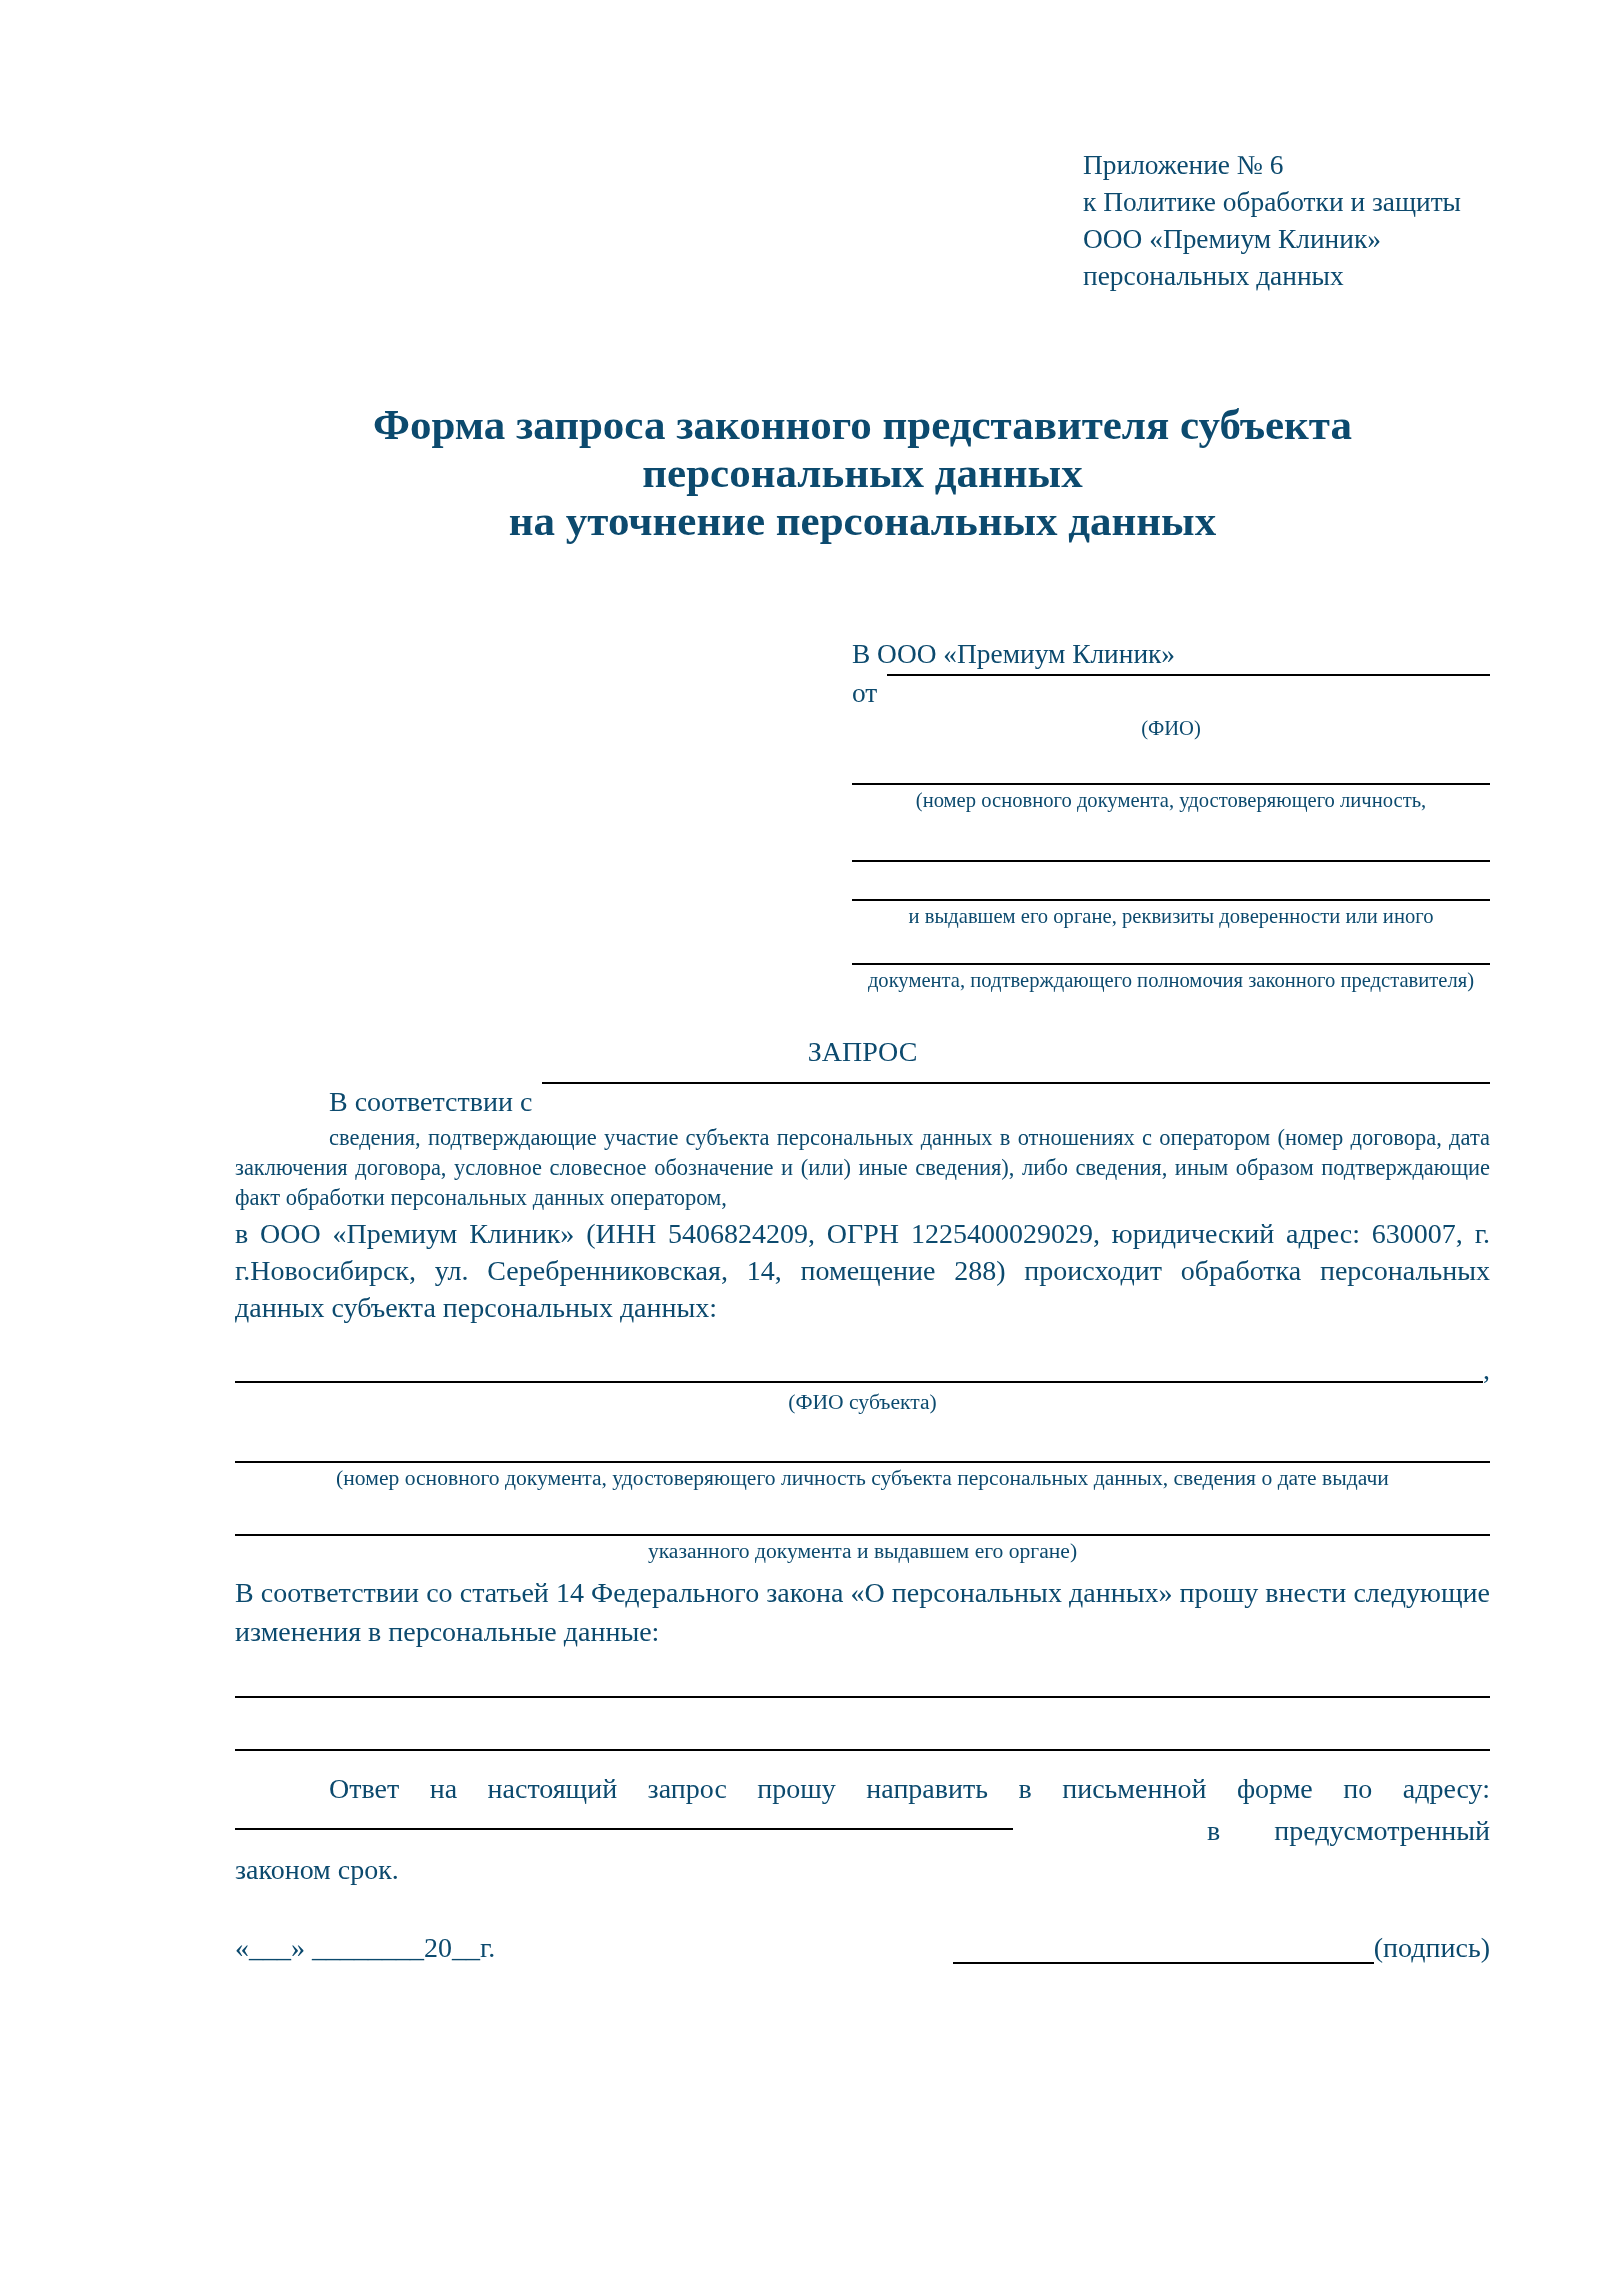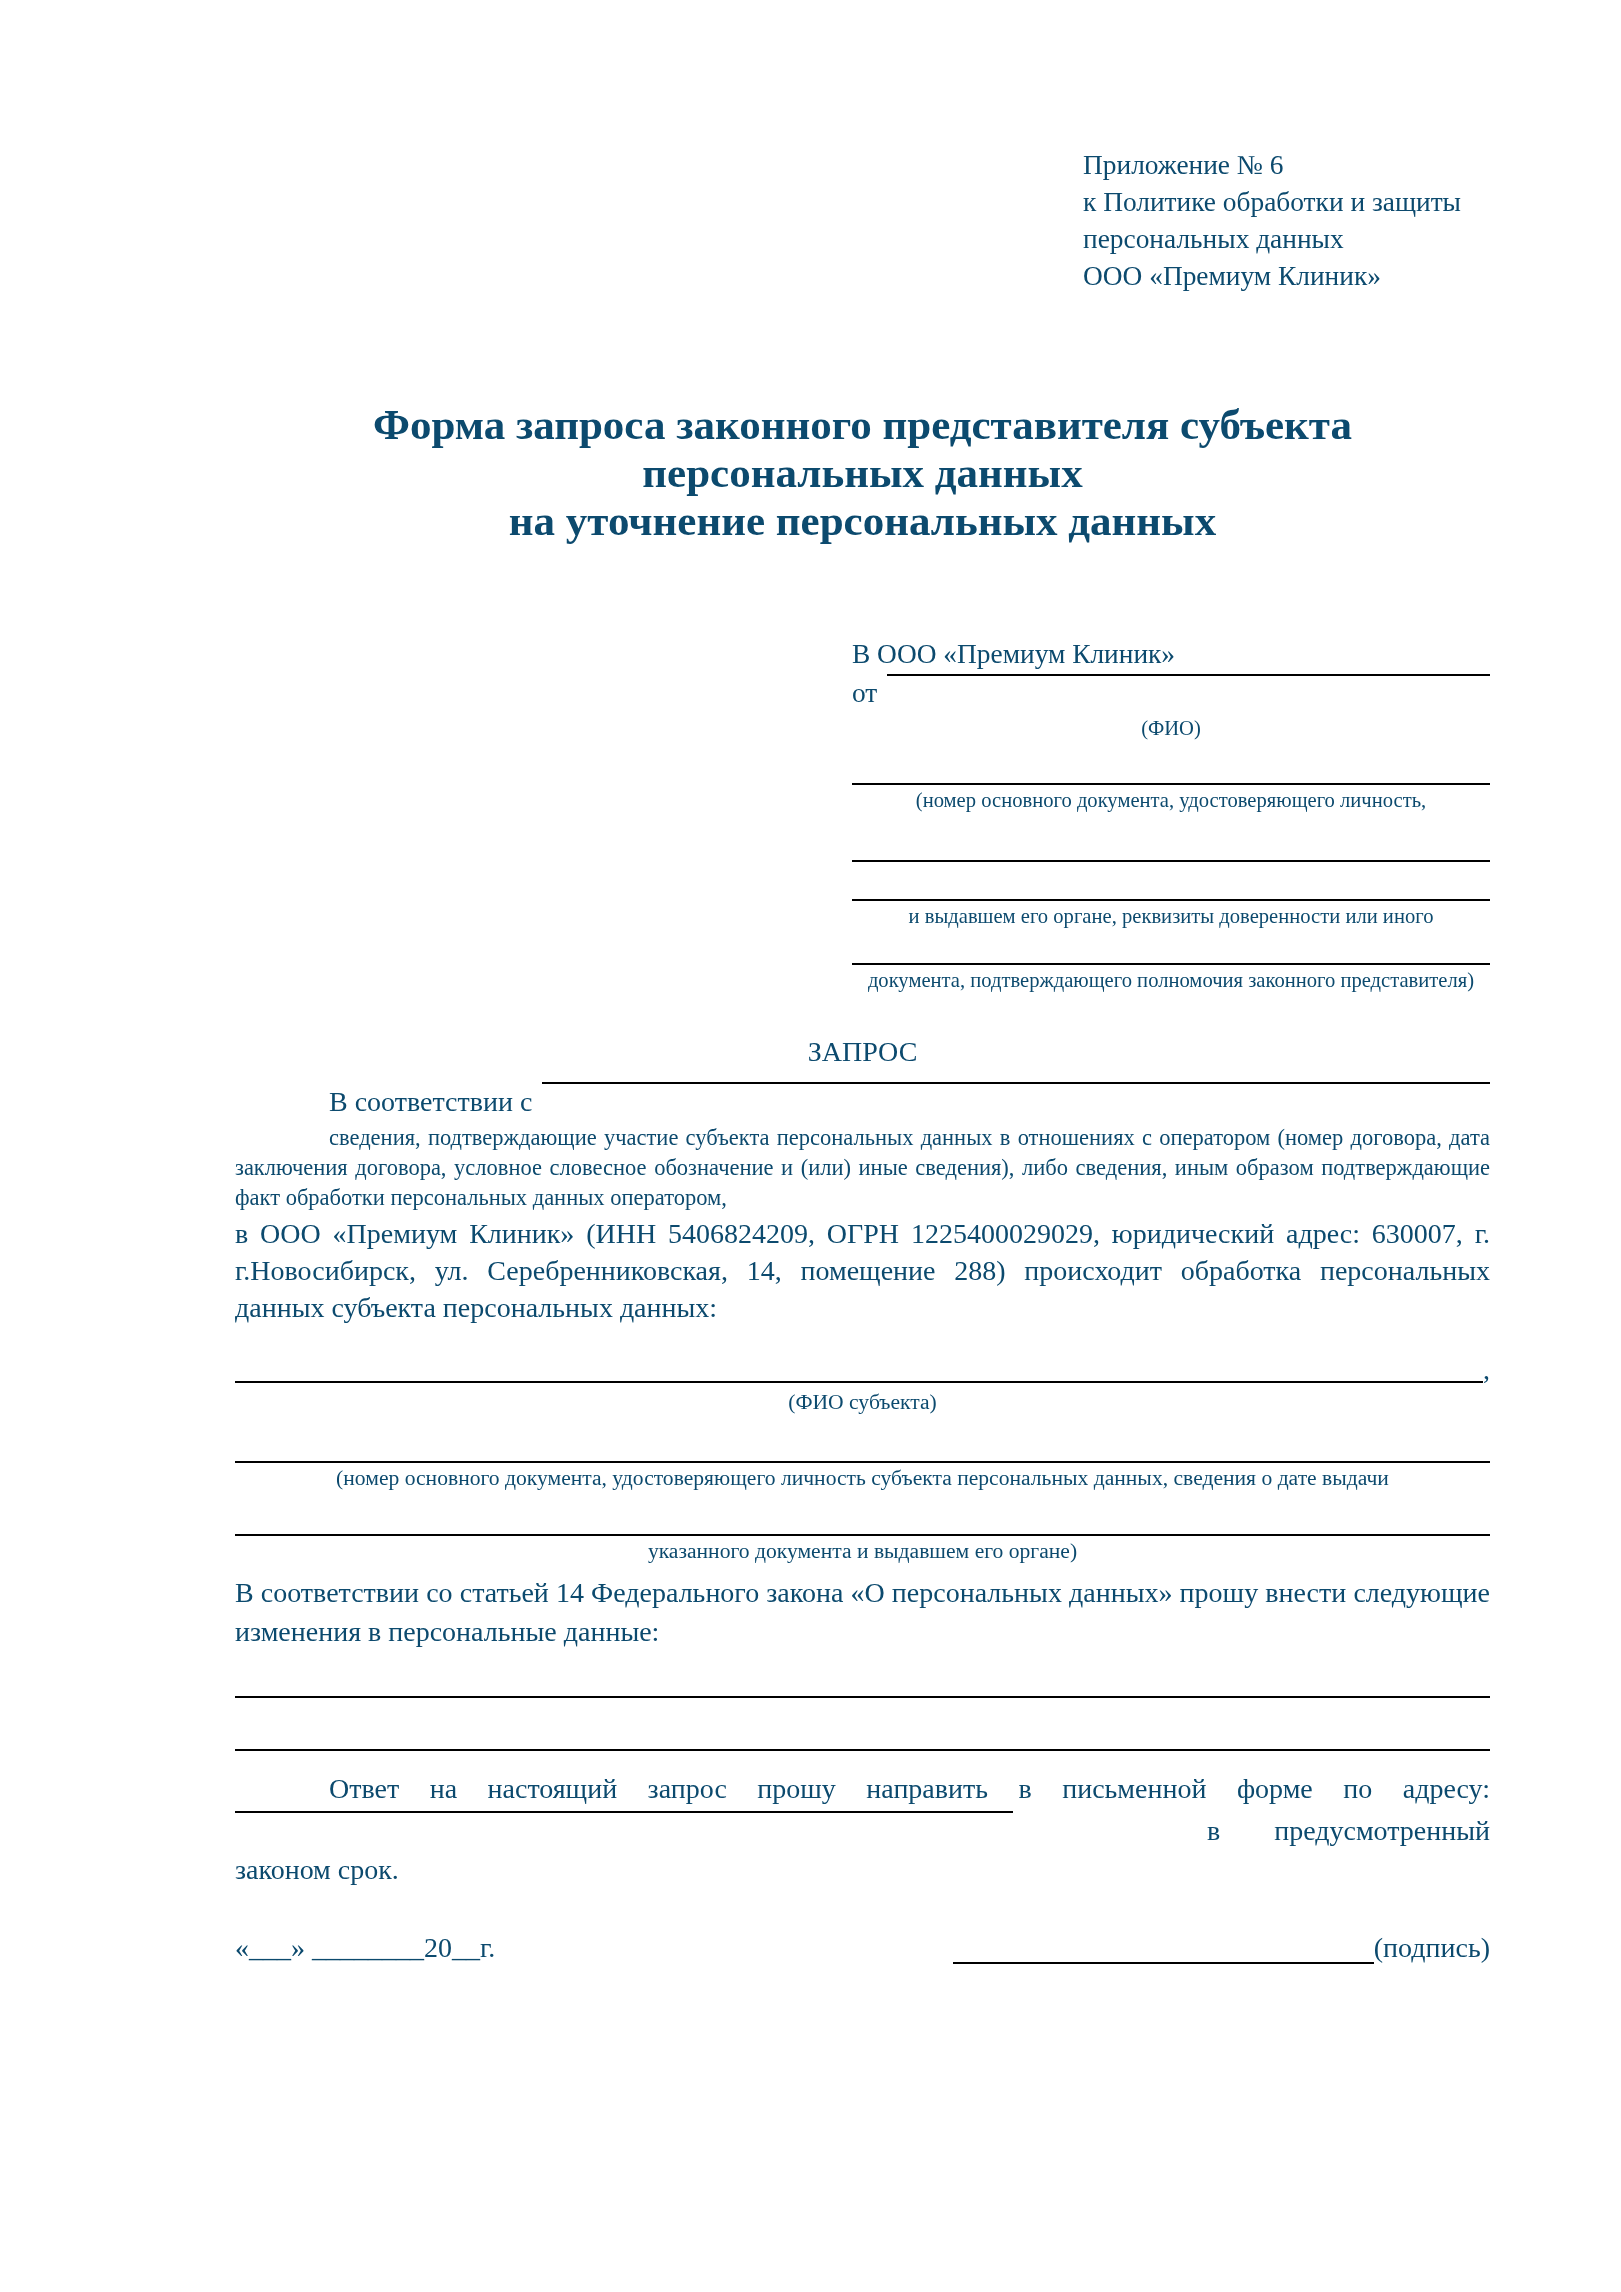--- a/index.html
+++ b/index.html
@@ -33,38 +33,38 @@
   .line-row{display:flex;align-items:flex-end;margin-top:25.5px;font-size:28px;line-height:35px;}
   .line-row .flex-blank{margin-left:0;}
   .line-row .comma{flex:0 0 auto;}
   .full-caption{margin-top:2px;font-size:21.6px;line-height:27.4px;text-align:center;}
   .blank-doc1{margin-top:45px;}
   .blank-doc2{margin-top:41px;}
   .article-para{margin-top:7.8px;}
   .blank-free1{margin-top:45px;}
   .blank-free2{margin-top:51px;}
   .answer-first{margin-top:17.6px;text-indent:94px;text-align:justify;text-align-last:justify;}
-  .answer-row{display:flex;align-items:flex-start;margin-top:3.9px;font-size:28px;line-height:39px;}
+  .answer-row{display:flex;align-items:center;margin-top:3.9px;font-size:28px;line-height:39px;}
   .answer-row .ans-blank{flex:0 0 62%;border-bottom:2.9px solid #000;margin-bottom:3.9px;}
   .answer-row .tail{margin-left:auto;word-spacing:47px;}
   .answer-end{text-align:left;}
   .footer-row{display:flex;justify-content:space-between;align-items:flex-end;margin-top:39px;font-size:28px;line-height:39px;}
   .sign-group{display:flex;align-items:flex-end;}
   .sign-blank{width:421px;border-bottom:2.9px solid #000;margin-bottom:3.9px;}
 </style>
 </head>
 <body>
 
 <div class="page">
 
   <div class="appendix">
     <div>Приложение № 6</div>
     <div>к Политике обработки и защиты</div>
+    <div>ООО «Премиум Клиник»</div>
     <div>персональных данных</div>
-    <div>ООО «Премиум Клиник»</div>
   </div>
 
   <div class="doc-title">
     <div>Форма запроса законного представителя субъекта персональных данных</div>
     <div>на уточнение персональных данных</div>
   </div>
 
   <div class="addressee">
     <div>В ООО «Премиум Клиник»</div>
     <div class="addr-from-row">

